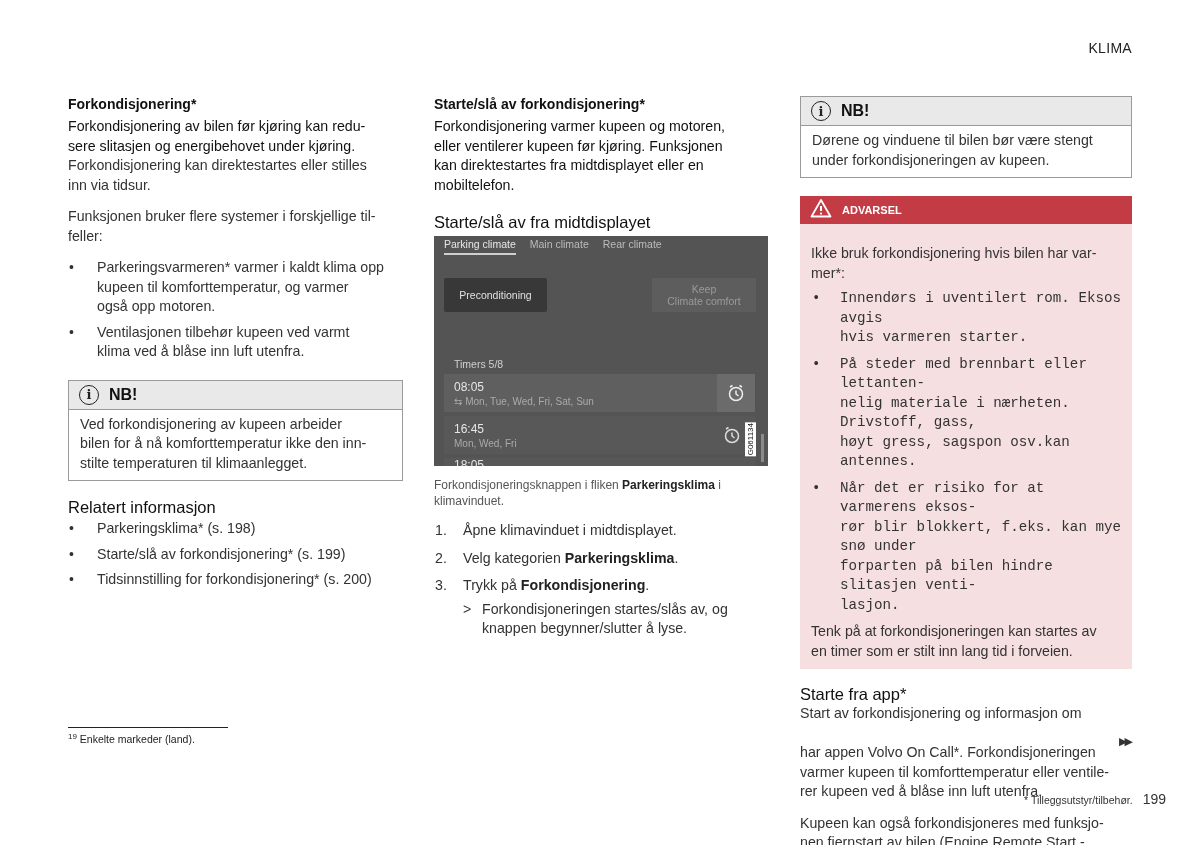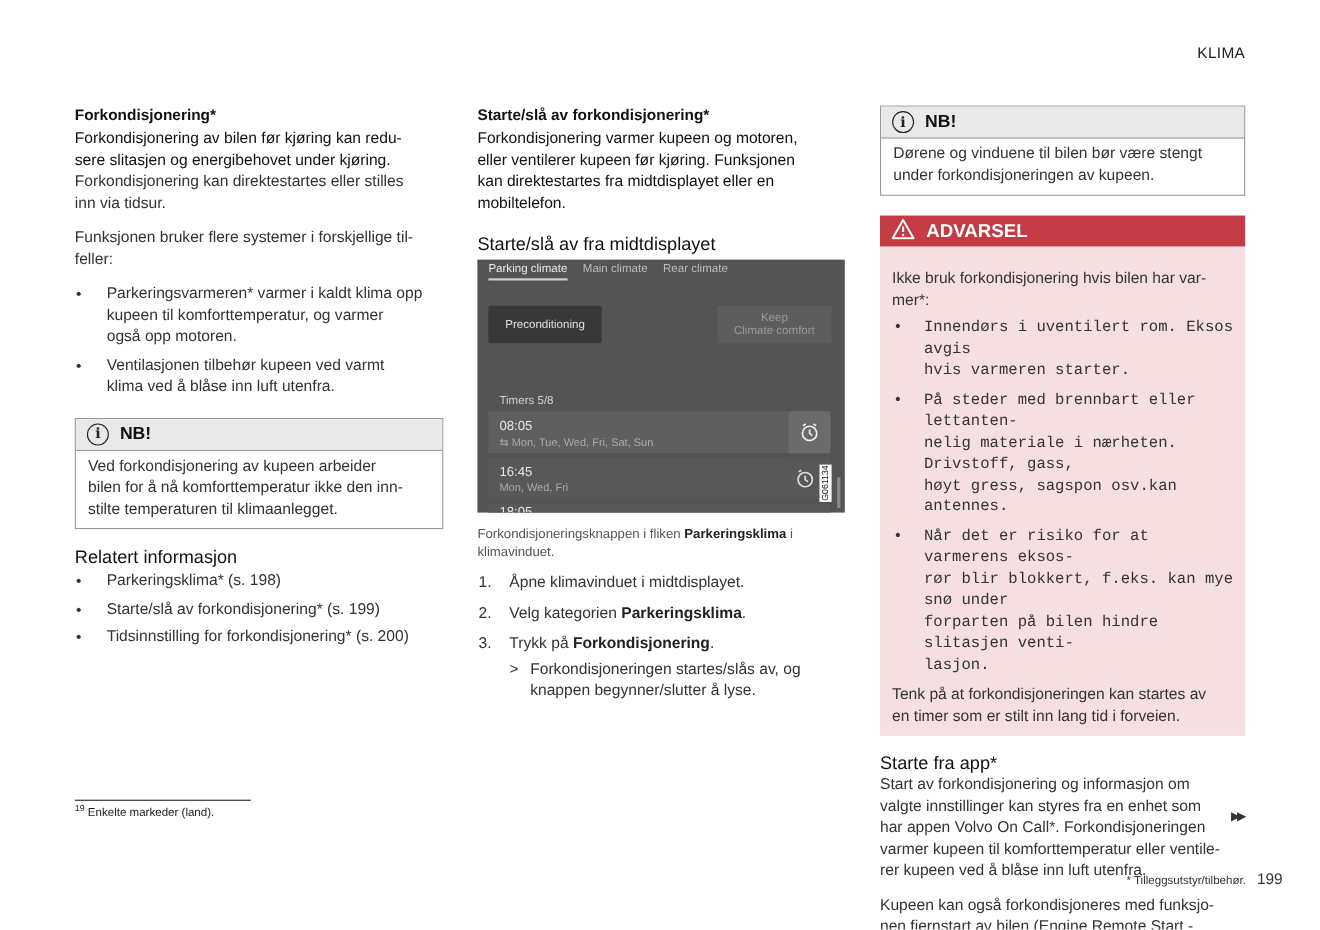--- a/index.html
+++ b/index.html
@@ -39,21 +39,21 @@
   .caption { font-size: 12px; line-height: 16px; color: #555; margin-top: 11px; }
   .caption b { color: #222; font-weight: bold; }
   ol.steps { list-style: none; margin-top: 12px; }
   ol.steps li { position: relative; padding-left: 29px; font-size: 14.2px; line-height: 19.5px; color: #333; margin-bottom: 8px; }
   ol.steps li .num { position: absolute; left: 1px; }
   ol.steps li b { color: #222; }
   .result { position: relative; padding-left: 48px; font-size: 14.2px; line-height: 19.5px; color: #333; margin-top: -4px; }
   .result .arrow { position: absolute; left: 29px; }
   .warn-box { margin-top: 18px; background: #f6dfe1; }
   .warn-head { background: #c23b45; color: #fff; display: flex; align-items: center; gap: 10px; padding: 3px 10px; height: 28px; }
-  .warn-head .title { font-weight: bold; font-size: 17px; }
+  .warn-head .title { font-weight: bold; font-size: 11px; }
   .warn-body { padding: 20px 11px 8px; }
   .warn-body p { color: #333; }
   .warn-body ul.bullets li { margin-bottom: 7px; font-family: Liberation Mono, monospace; }
   .footnote-line { position: absolute; left: 68px; top: 727px; width: 160px; border-top: 1px solid #222; }
   .footnote { position: absolute; left: 68px; top: 733px; font-size: 10.5px; color: #222; }
   .footnote sup { font-size: 8px; }
   sup { font-size: 9px; line-height: 0; text-align: center; }
   .next-arrows { position: absolute; left: 1119px; top: 735px; font-size: 11px; color: #333; letter-spacing: -3px; }
   .footer { position: absolute; right: 34px; top: 791px; font-size: 10.5px; color: #333; display: flex; align-items: baseline; gap: 10px; }
   .footer .page { font-size: 14px; }
@@ -195,21 +195,21 @@
         <li><span>Innendørs i uventilert rom. Eksos avgis</span><br><span>hvis varmeren starter.</span></li>
         <li><span>På steder med brennbart eller lettanten-</span><br><span>nelig materiale i nærheten. Drivstoff, gass,</span><br><span>høyt gress, sagspon osv.kan antennes.</span></li>
         <li><span>Når det er risiko for at varmerens eksos-</span><br><span>rør blir blokkert, f.eks. kan mye snø under</span><br><span>forparten på bilen hindre slitasjen venti-</span><br><span>lasjon.</span></li>
       </ul>
       <p><span>Tenk på at forkondisjoneringen kan startes av</span><br><span>en timer som er stilt inn lang tid i forveien.</span></p>
     </div>
   </div>
 
   <h3 style="margin-top:16px; margin-bottom:0;">Starte fra app*</h3>
   <p>
-    <span>Start av forkondisjonering og informasjon om</span><br><span>valgte innstillinger kan styres fra en enhet som</span><br><span>har appen Volvo On Call*. Forkondisjoneringen</span><br><span>varmer kupeen til komforttemperatur eller ventile-</span><br><span>rer kupeen ved å blåse inn luft utenfra.</span>
+    <span>Start av forkondisjonering og informasjon om</span><br><br><span>har appen Volvo On Call*. Forkondisjoneringen</span><br><span>varmer kupeen til komforttemperatur eller ventile-</span><br><span>rer kupeen ved å blåse inn luft utenfra.</span>
   </p>
   <div class="gap"></div>
   <p>
     <span>Kupeen kan også forkondisjoneres med funksjo-</span><br><span>nen fjernstart av bilen (Engine Remote Start -</span><br><span>ERS)</span><sup>19</sup><span> via Volvo On Call*-app.</span>
   </p>
 </div>
 
 <div class="footnote-line"></div>
 <div class="footnote"><sup>19</sup> <span>Enkelte markeder (land).</span></div>
 

